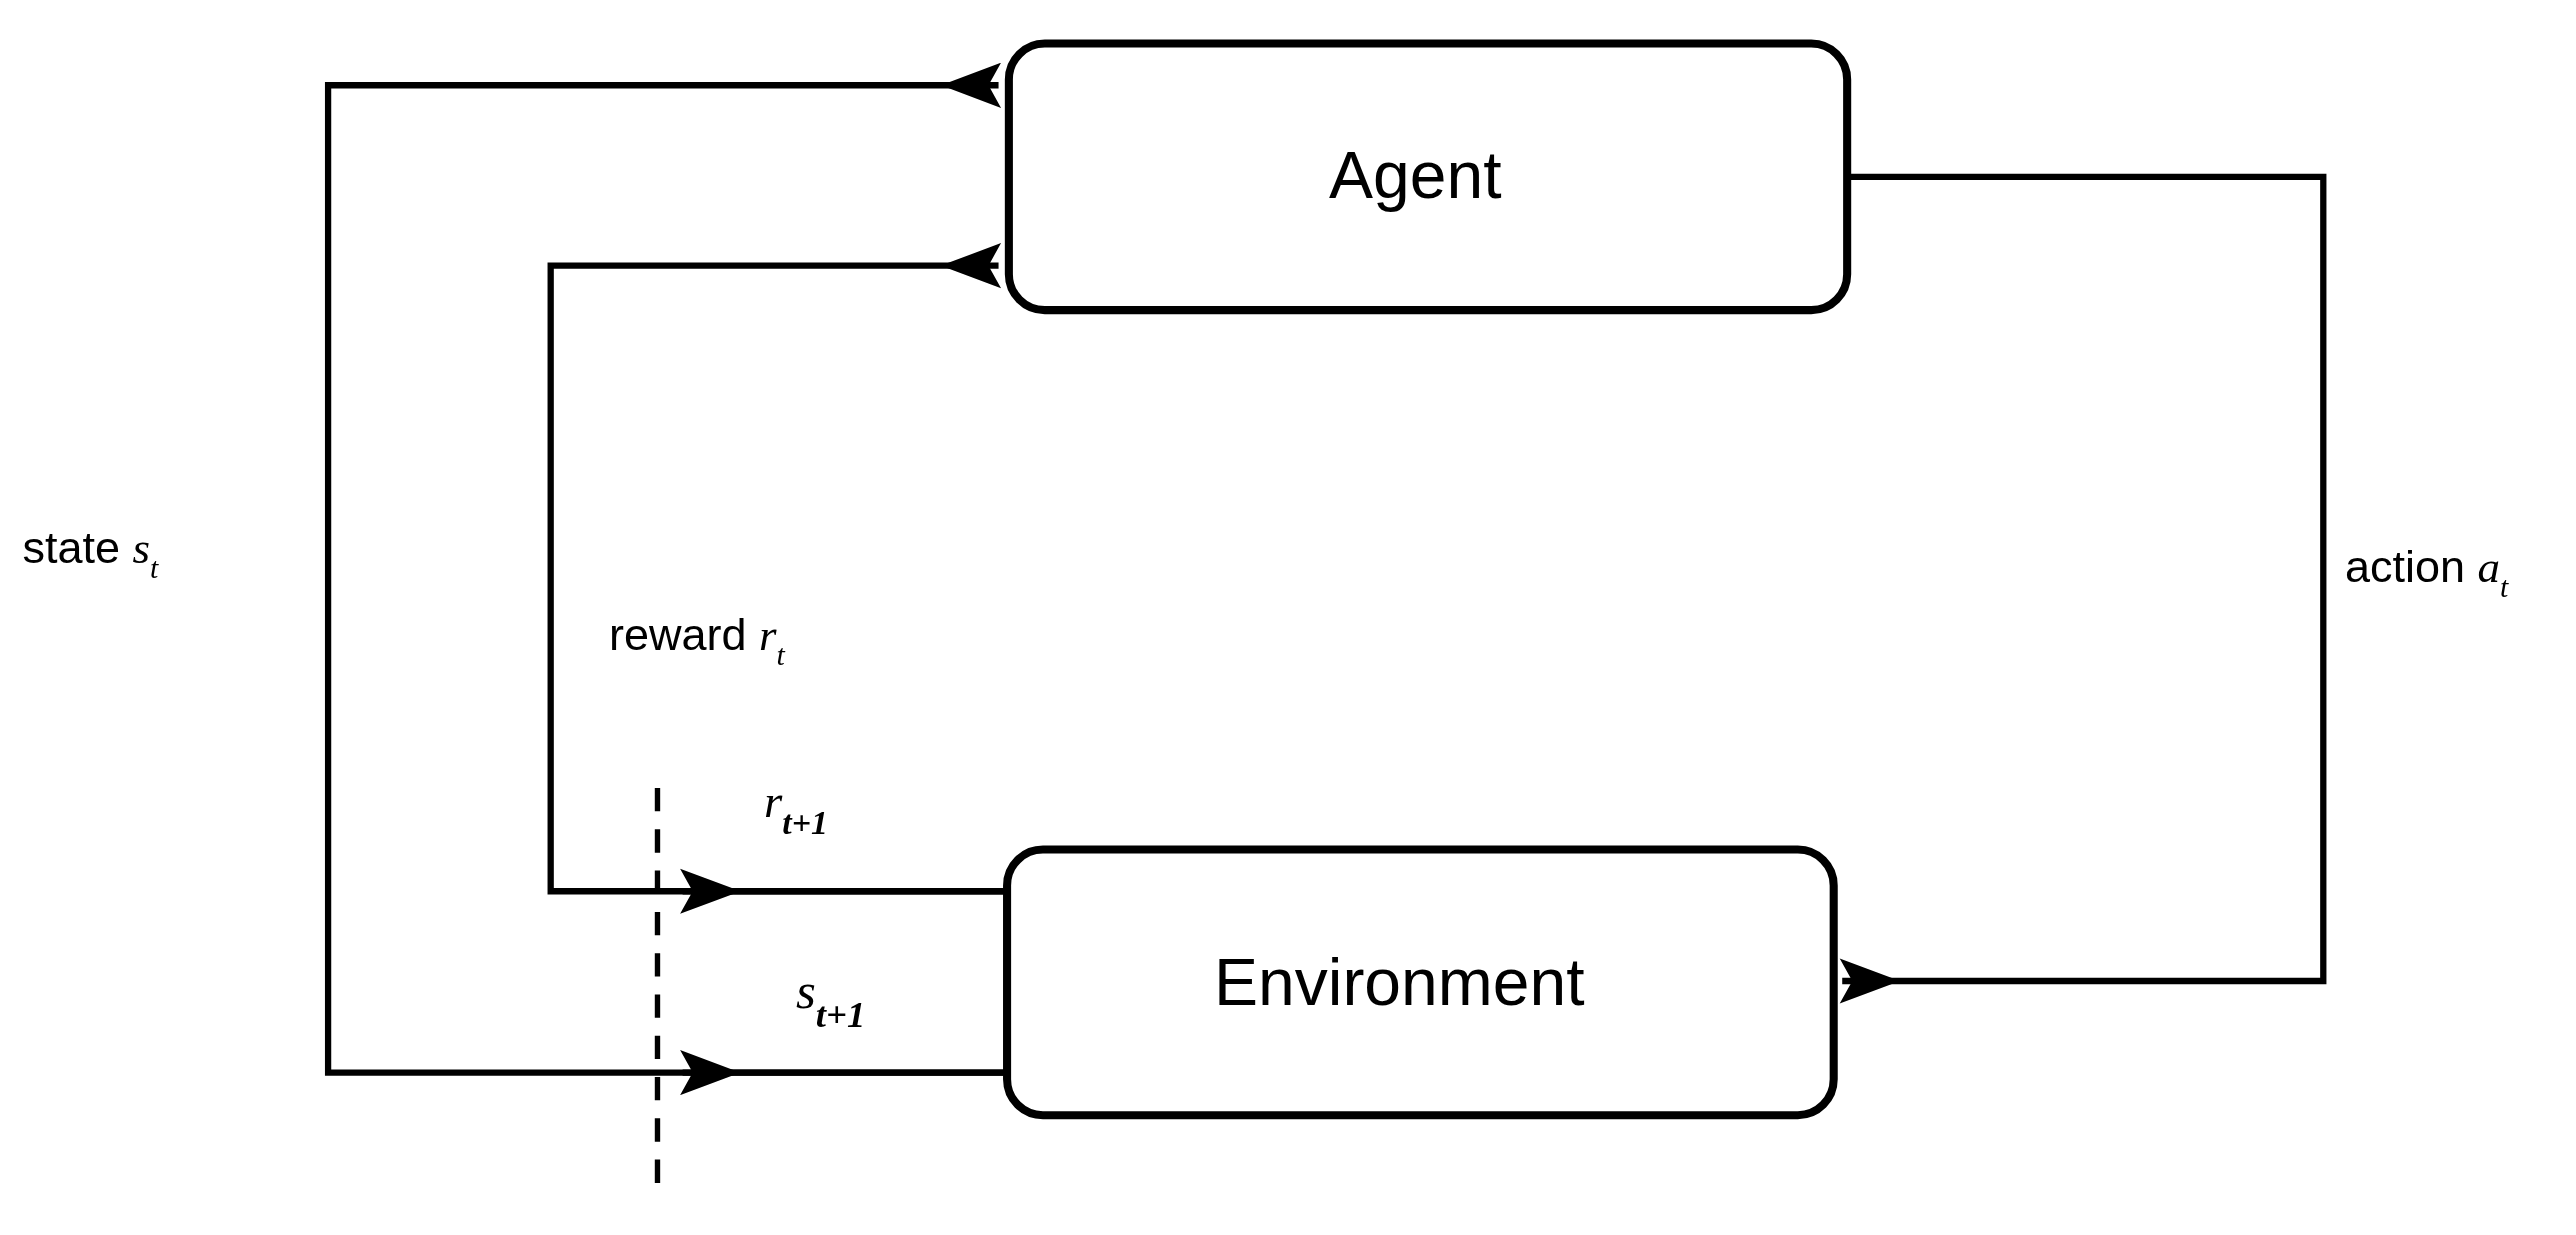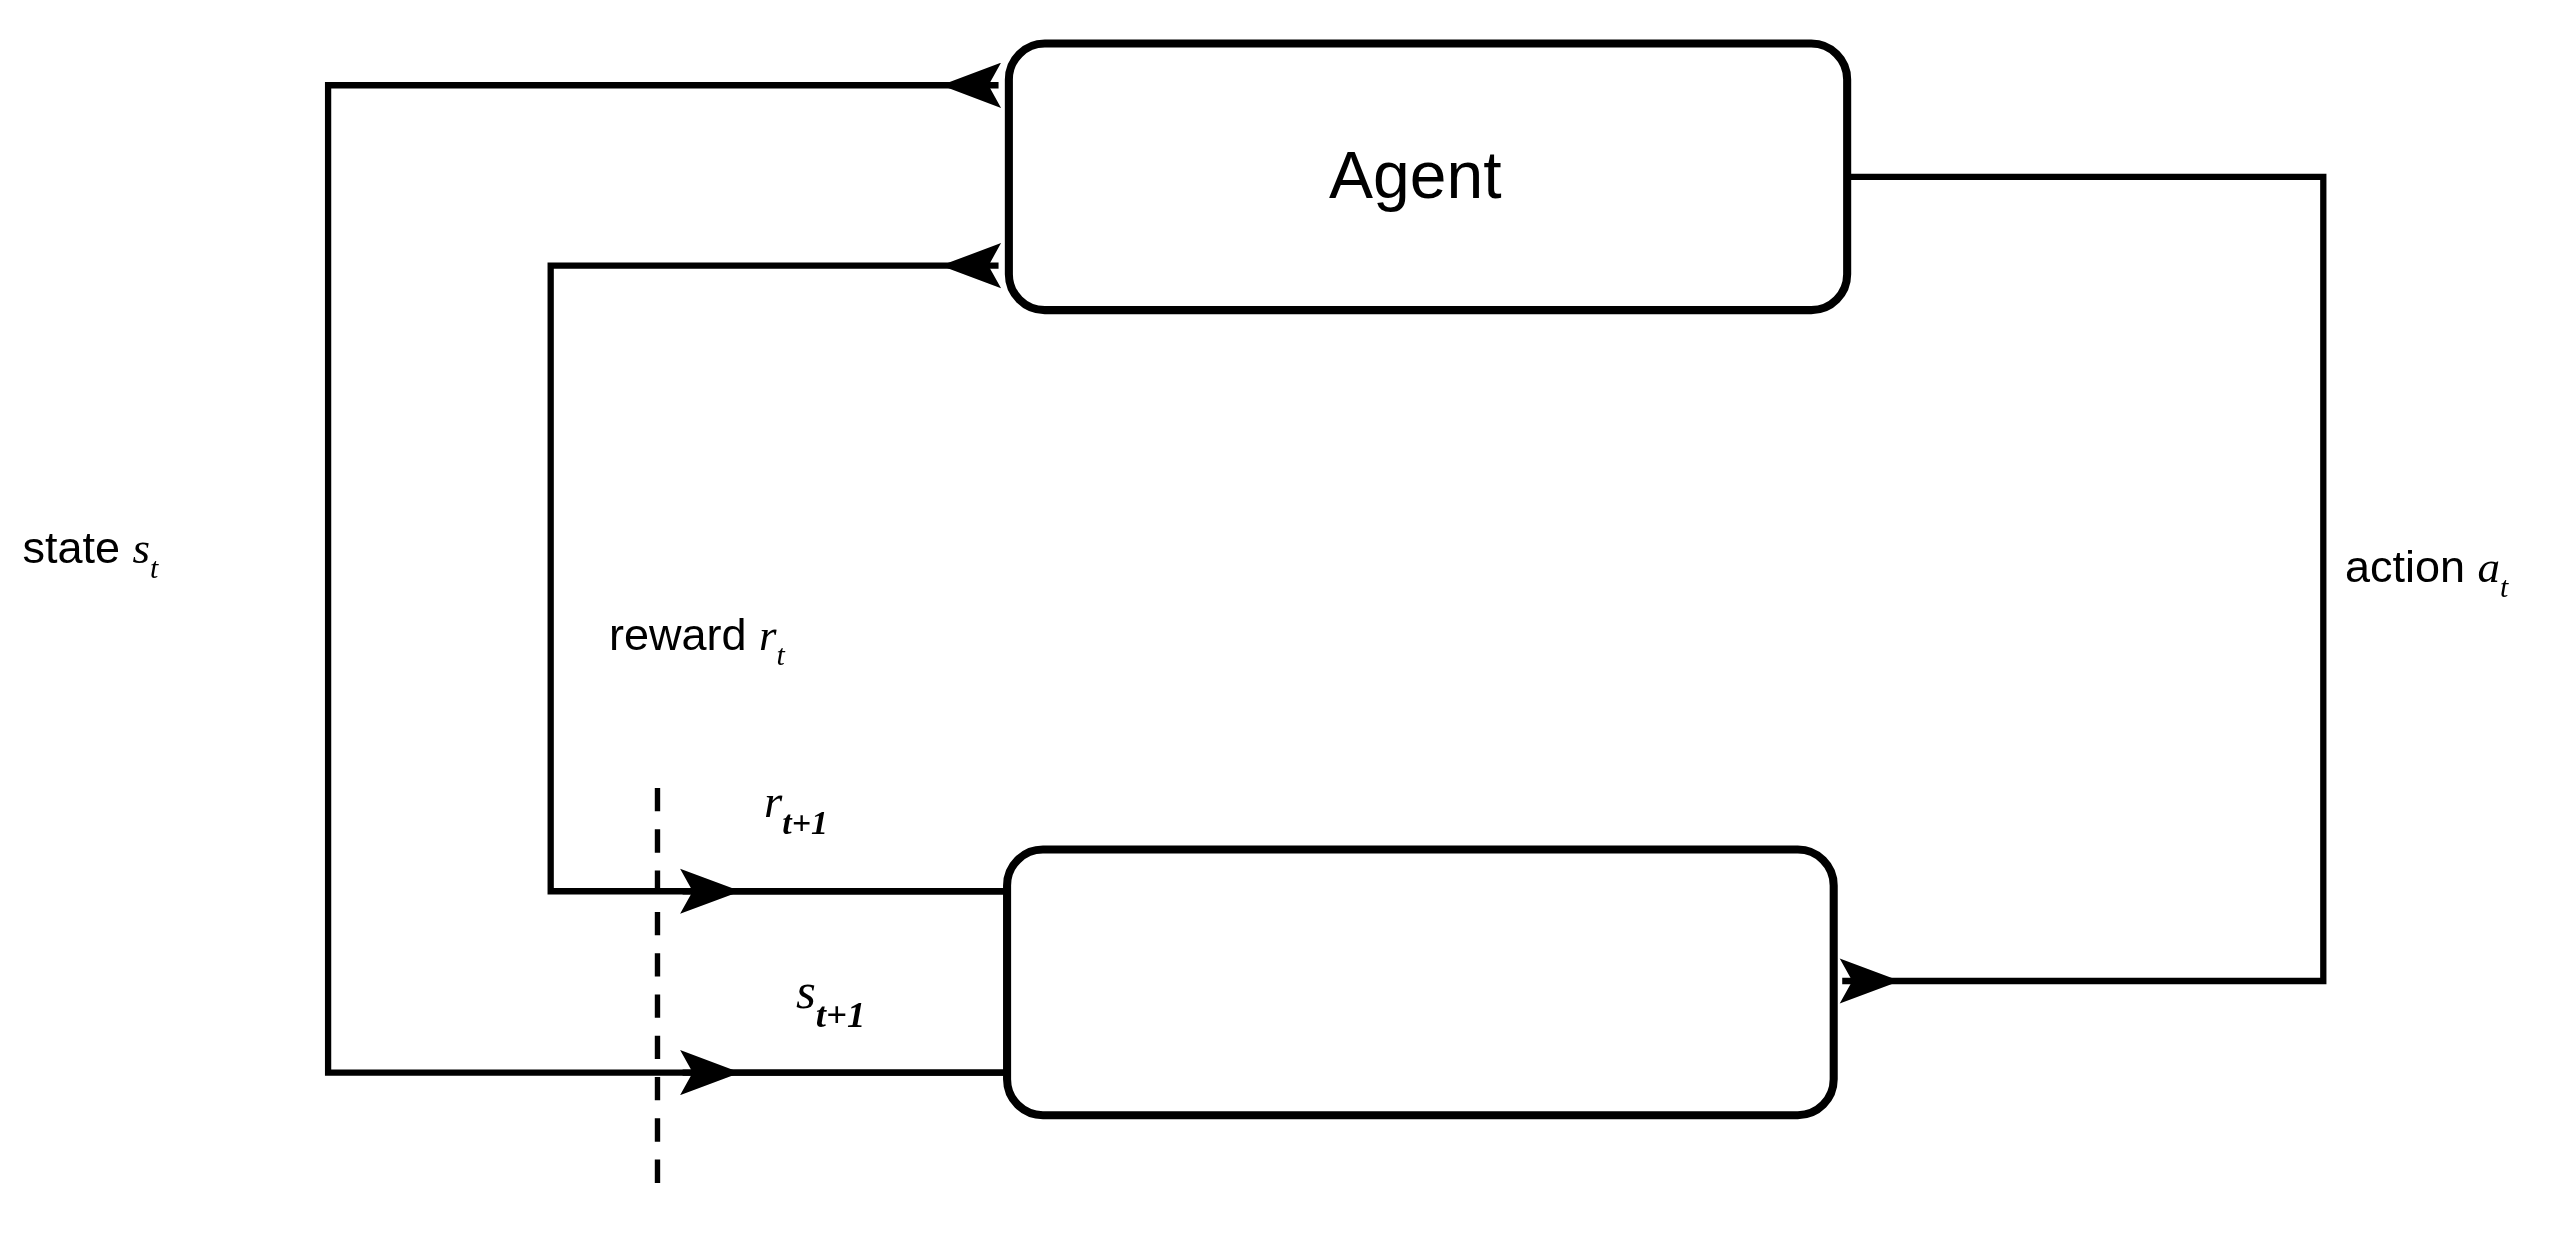--- a/index.html
+++ b/index.html
@@ -97,20 +97,21 @@
 
     <line x1="732" y1="878" x2="732" y2="1325" stroke="#000000" stroke-width="6" stroke-dasharray="26 20"></line>
 
     <path d="M 760 993 L 760 993" fill="none" stroke="#000000" stroke-width="0"></path>
   <path d="M 1118 993 L 760 993" fill="none" stroke="#000000" stroke-width="7" marker-end="url(#arrowL)"></path>
       <path d="M 1118 1195 L 760 1195" fill="none" stroke="#000000" stroke-width="7" marker-end="url(#arrowL)"></path>
     </svg>
 
   <div class="node-label" style="left:1329px; top:142px;">Agent</div>
 
+  <div class="node-label" style="left:1214px; top:949px;">Environment</div>
 
   <div class="edge-label" style="left:22.4px; top:525px;">
     <span>state </span><span class="math">s</span><span class="math-sub">t</span>
   </div>
 
   <div class="edge-label" style="left:609px; top:576px;margin-top:36px;">
     <span>reward </span><span class="math">r</span><span class="math-sub">t</span>
   </div>
 
   <div class="edge-label" style="left:2345px; top:544px;">

